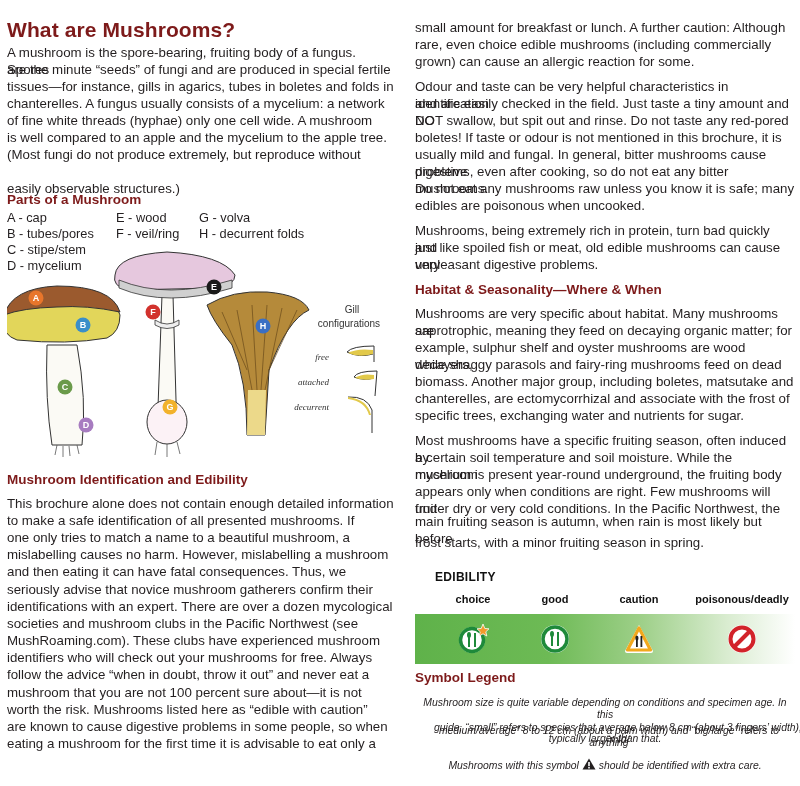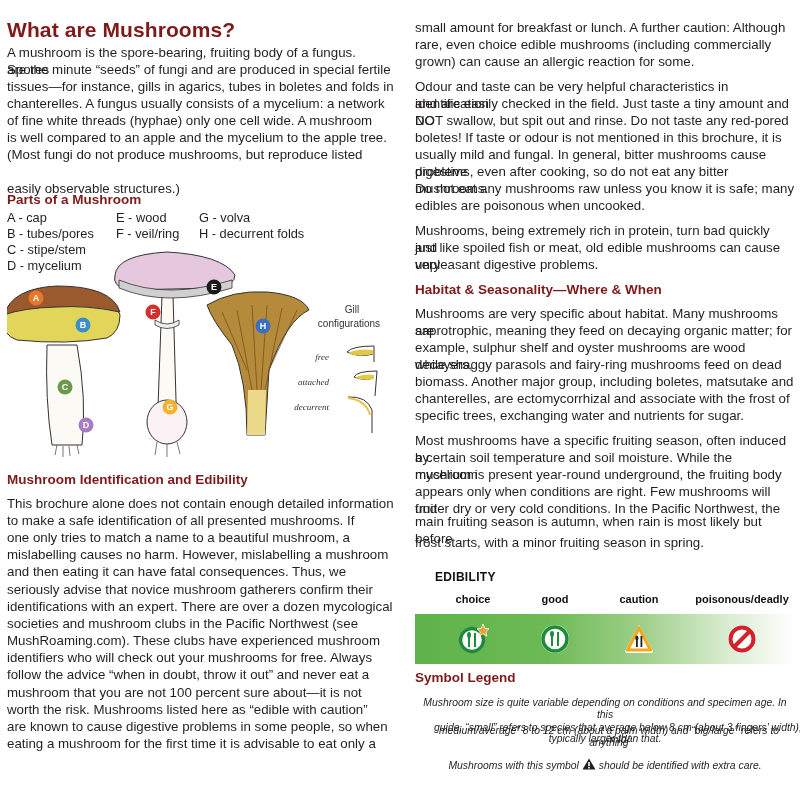--- a/index.html
+++ b/index.html
@@ -30,21 +30,21 @@
 <div class="col col-left">
   <h1>What are Mushrooms?</h1>
 
   <div>
     <p class="body" style="top:44px">A mushroom is the spore-bearing, fruiting body of a fungus. Spores</p>
     <p class="body" style="top:61px">are the minute “seeds” of fungi and are produced in special fertile</p>
     <p class="body" style="top:78px">tissues—for instance, gills in agarics, tubes in boletes and folds in</p>
     <p class="body" style="top:95px">chanterelles. A fungus usually consists of a mycelium: a network</p>
     <p class="body" style="top:112px">of fine white threads (hyphae) only one cell wide. A mushroom</p>
     <p class="body" style="top:129px">is well compared to an apple and the mycelium to the apple tree.</p>
-    <p class="body" style="top:146px">(Most fungi do not produce mushrooms, but reproduce listed</p>
+    <p class="body" style="top:146px">(Most fungi do not produce extremely, but reproduce without</p>
     <p class="body" style="top:180px">easily observable structures.)</p>
   </div>
 
   <h2 style="top:192px; left:0;">Parts of a Mushroom</h2>
 
   <div class="parts-grid">
     <span style="top:0; left:0">A - cap</span>
     <span style="top:16px; left:0">B - tubes/pores</span>
     <span style="top:32px; left:0">C - stipe/stem</span>
     <span style="top:48px; left:0">D - mycelium</span>

